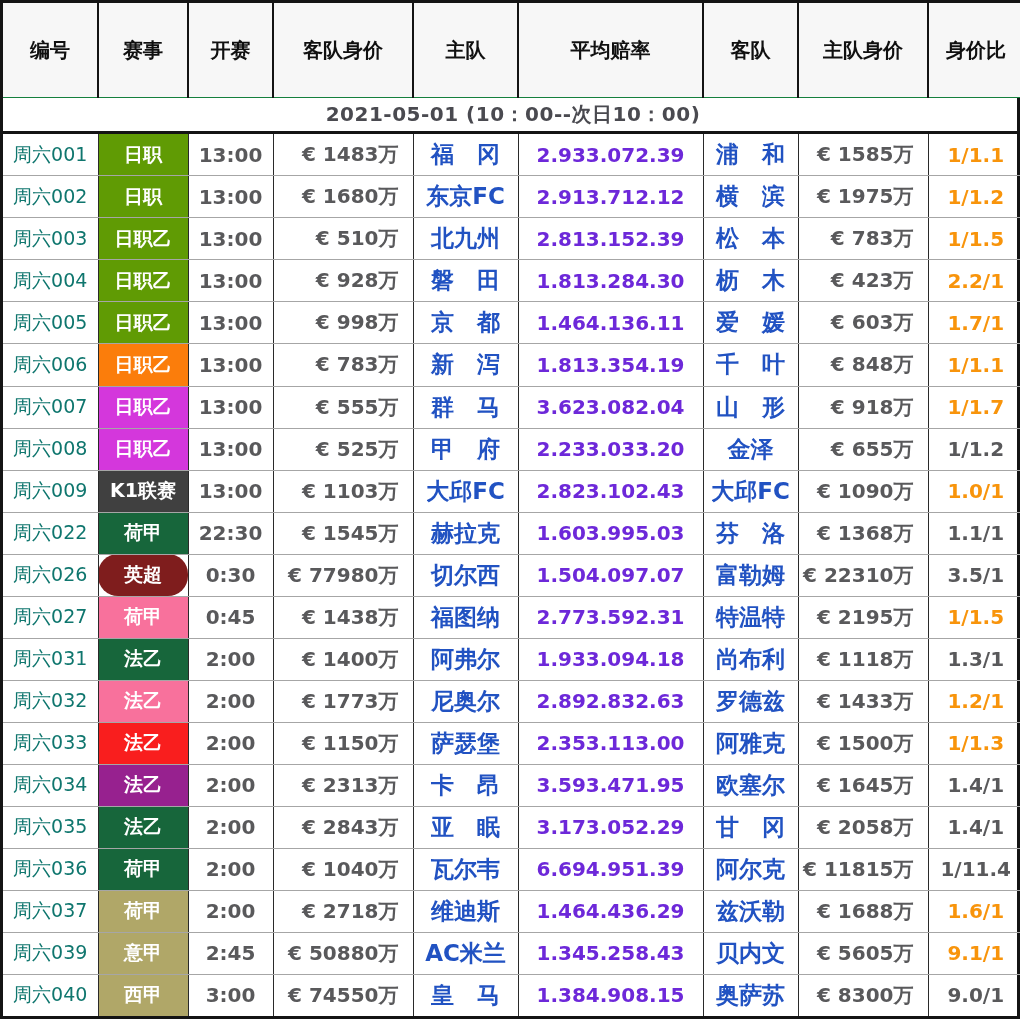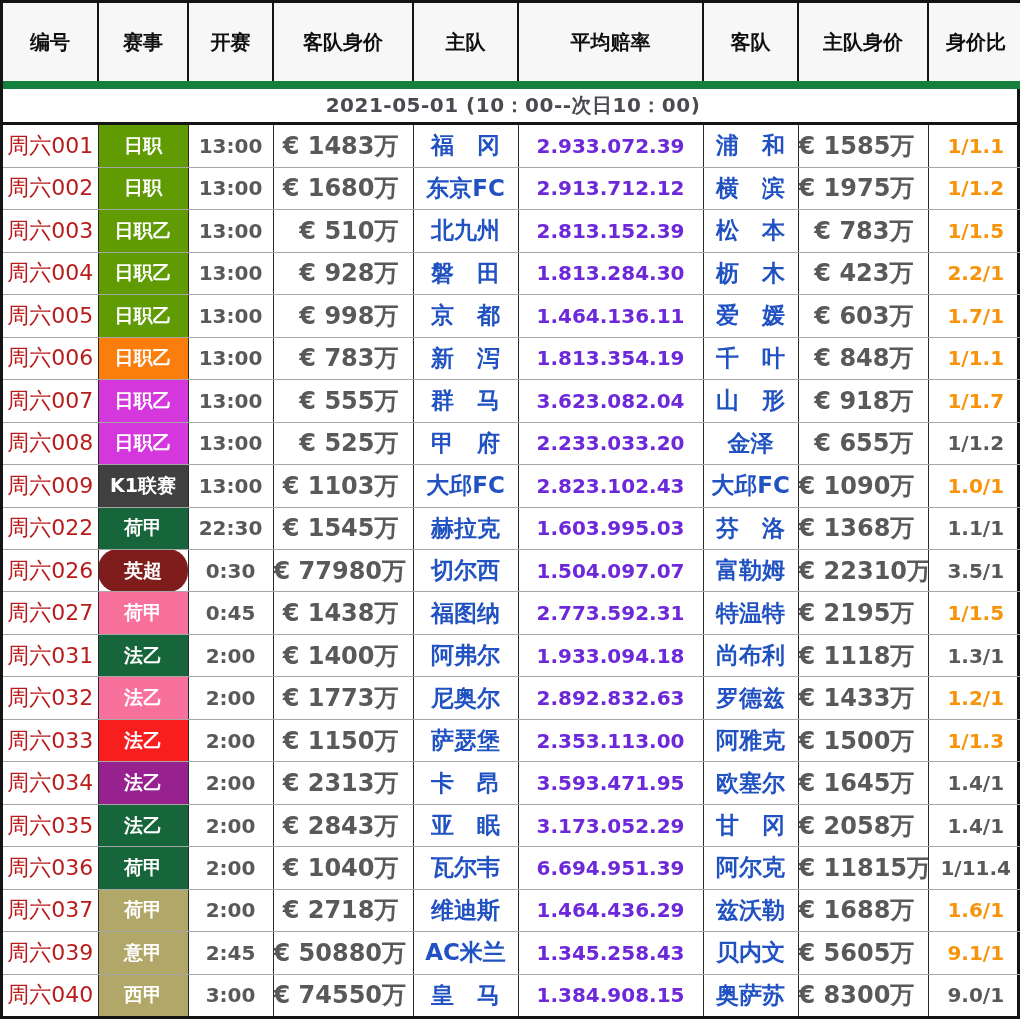--- a/index.html
+++ b/index.html
@@ -9,42 +9,42 @@
     font-family:"DejaVu Sans","Liberation Sans",sans-serif;
     background:#ffffff;
   }
   table.match-table {
     width:100%; height:100%;
     border-collapse:collapse; table-layout:fixed;
   }
   thead th {
     background:#f7f7f7;
     border-right:2px solid #141414;
-    border-bottom:8px solid #15803d;
+    border-bottom:1px solid #15803d;
     font-size:20px; font-weight:bold; color:#101010;
-    height:78px; text-align:center; padding:0;
+    height:78px; text-align:center; padding:8px;
   }
   thead th:last-child { border-right:none; }
   td.date-banner {
     text-align:center; font-weight:bold; font-size:20px;
     color:#4a4a50; height:33px;
     border-bottom:3px solid #141414; padding:0;
     letter-spacing:0.5px;
   }
   tbody td {
     border-right:1px solid #2a2a2a;
     border-bottom:1px solid #a6a6a6;
     padding:0; font-size:19px; overflow:hidden; white-space:nowrap;
   }
   tbody td:last-child { border-right:none; }
   tbody tr:last-child td { border-bottom:none; }
-  .c-id     { text-align:center; color:#b91c1c; font-size:22px; }
+  .c-id     { text-align:center; color:#0f766e; font-size:19px; }
   .c-league { text-align:center; color:#ffffff; font-weight:bold; font-size:19px; }
   .c-time   { text-align:center; font-weight:bold; color:#59595b; font-size:20px; }
-  .c-money  { text-align:right; padding-right:14px; font-weight:bold; color:#59595b; font-size:24px; }
+  .c-money  { text-align:right; padding-right:14px; font-weight:bold; color:#59595b; font-size:20px; }
   .c-team   { text-align:center; font-weight:bold; color:#2152c2; font-size:23px; }
   .c-odds   { text-align:center; font-weight:bold; color:#6d28d9; font-size:20px; }
   .c-ratio  { text-align:center; font-weight:bold; font-size:20px; }
 </style>
 </head>
 <body>
 
 <div class="wrap">
   <table class="match-table">
     <colgroup>

